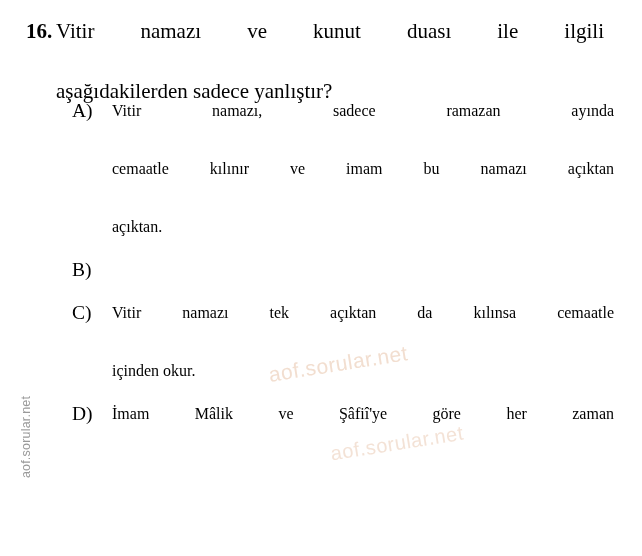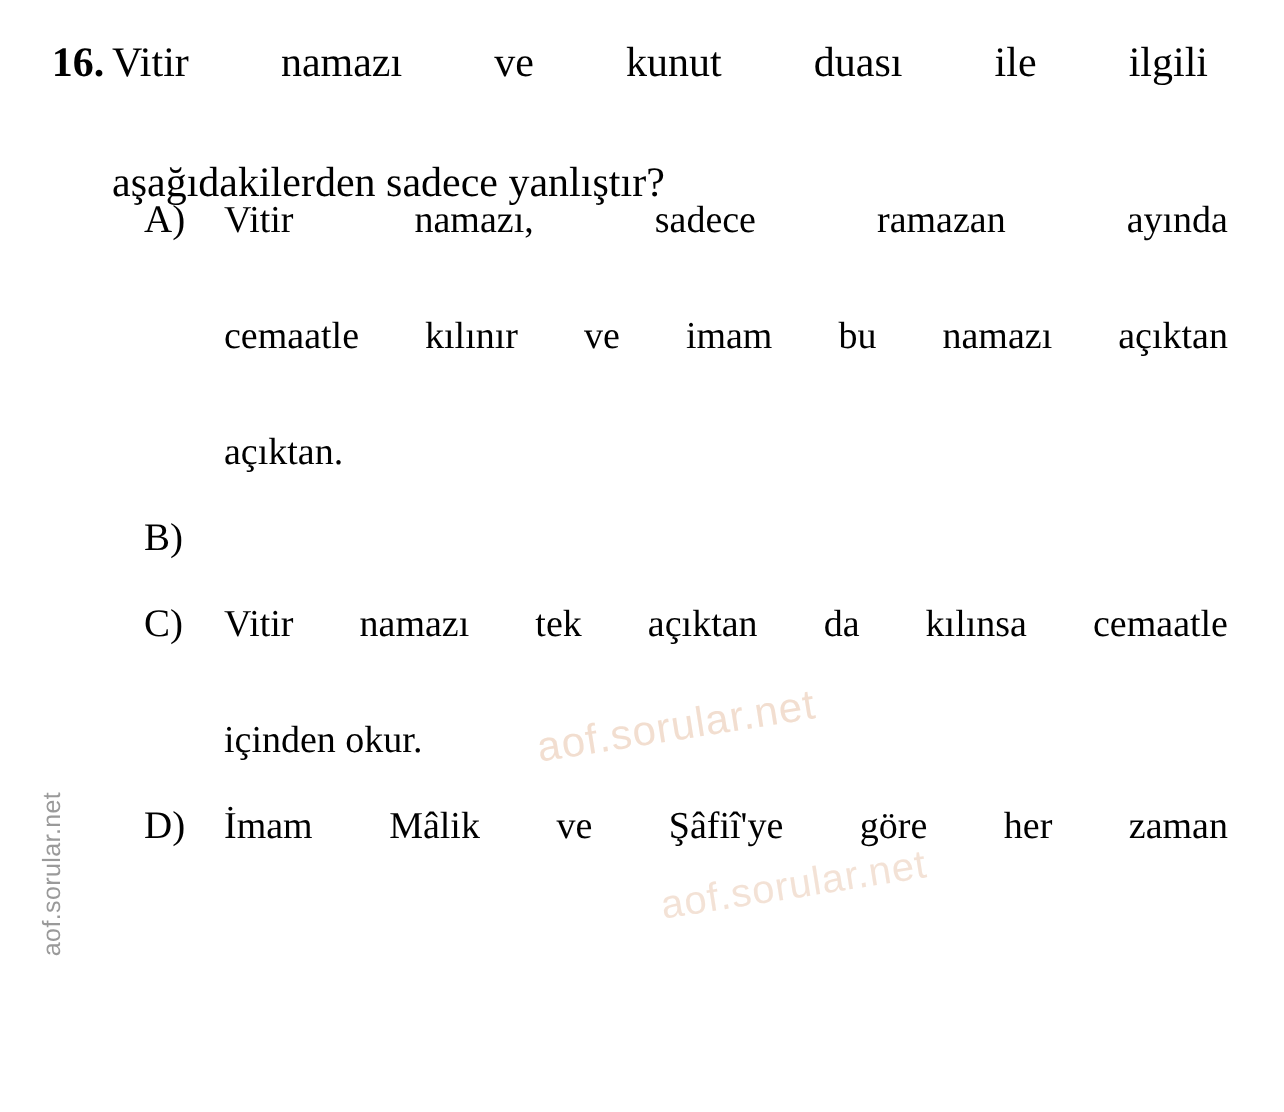--- a/index.html
+++ b/index.html
@@ -116,21 +116,21 @@
 
   .opt-letter {
     font-size: 19.5px;
     line-height: 29px;
     width: 40px;
     flex: 0 0 40px;
   }
 
   .opt-text {
     flex: 1 1 auto;
-    font-size: 19px;
+    font-size: 16px;
     line-height: 29px;
     text-align: justify;
     text-justify: inter-word;
     padding-right: 14px;
   }
   .opt-text .just-line {
     display: block;
     text-align: justify;
   }
   .opt-text .just-line::after {

